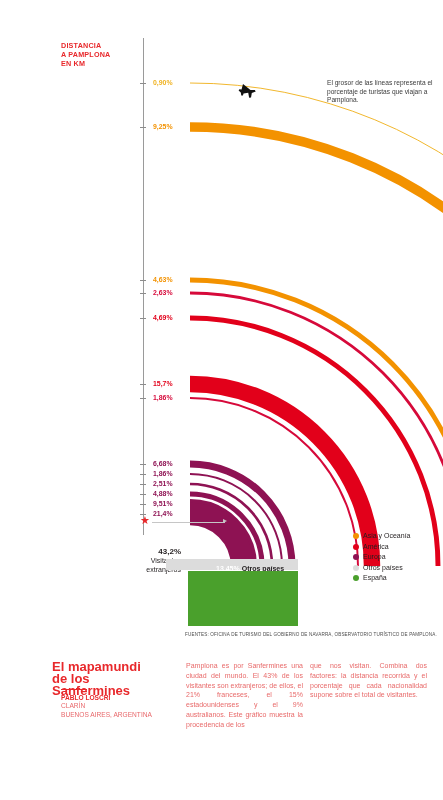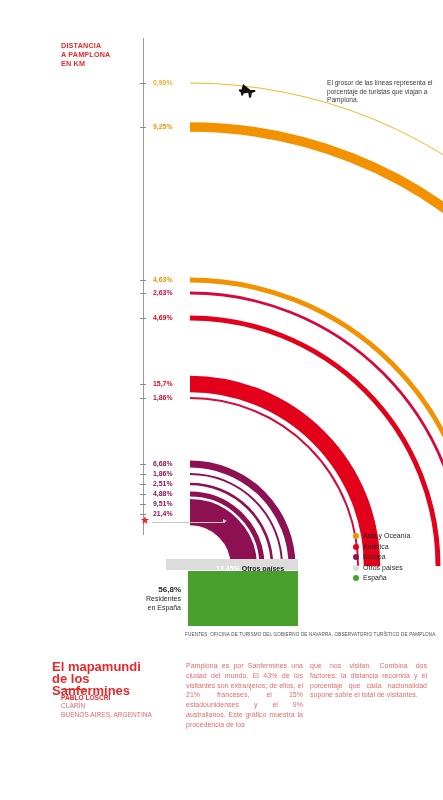--- a/index.html
+++ b/index.html
@@ -340,24 +340,24 @@
       </div>
     </div>
 
   <div class="row" id="row-pamplona" style="top:517px">
 
     <div id="star-marker">★</div>
     <div id="pamplona-leader"></div>
     <div id="pamplona-arrow"></div>
   </div>
 
-  <div class="bigpct" id="pct-residents">
-    <span class="num">56,8%</span>
-    <span class="lab" style="white-space:pre-line">Residentes
-en España</span>
+  <div class="bigpct" id="pct-foreign">
+    <span class="num">43,2%</span>
+    <span class="lab" style="white-space:pre-line">Visitantes
+extranjeros</span>
   </div>
 
   <div id="others-band"></div>
   <div id="others-label-wrap">
     <span id="others-pct">13,45%</span><span id="others-name">Otros países</span>
   </div>
 
   <div id="spain-block"></div>
 
   <div id="legend">

